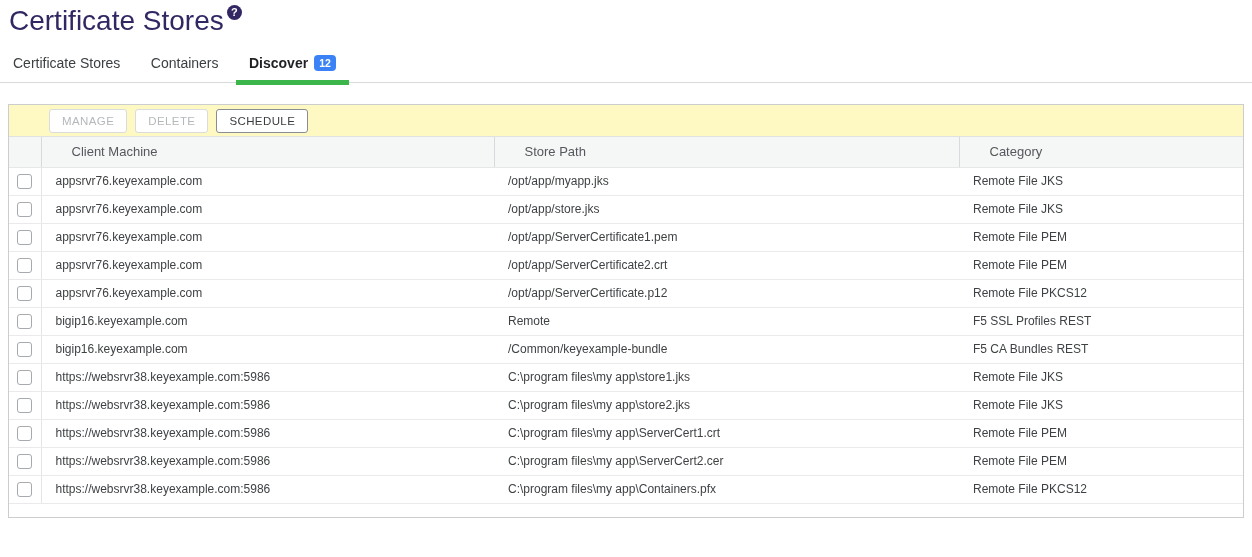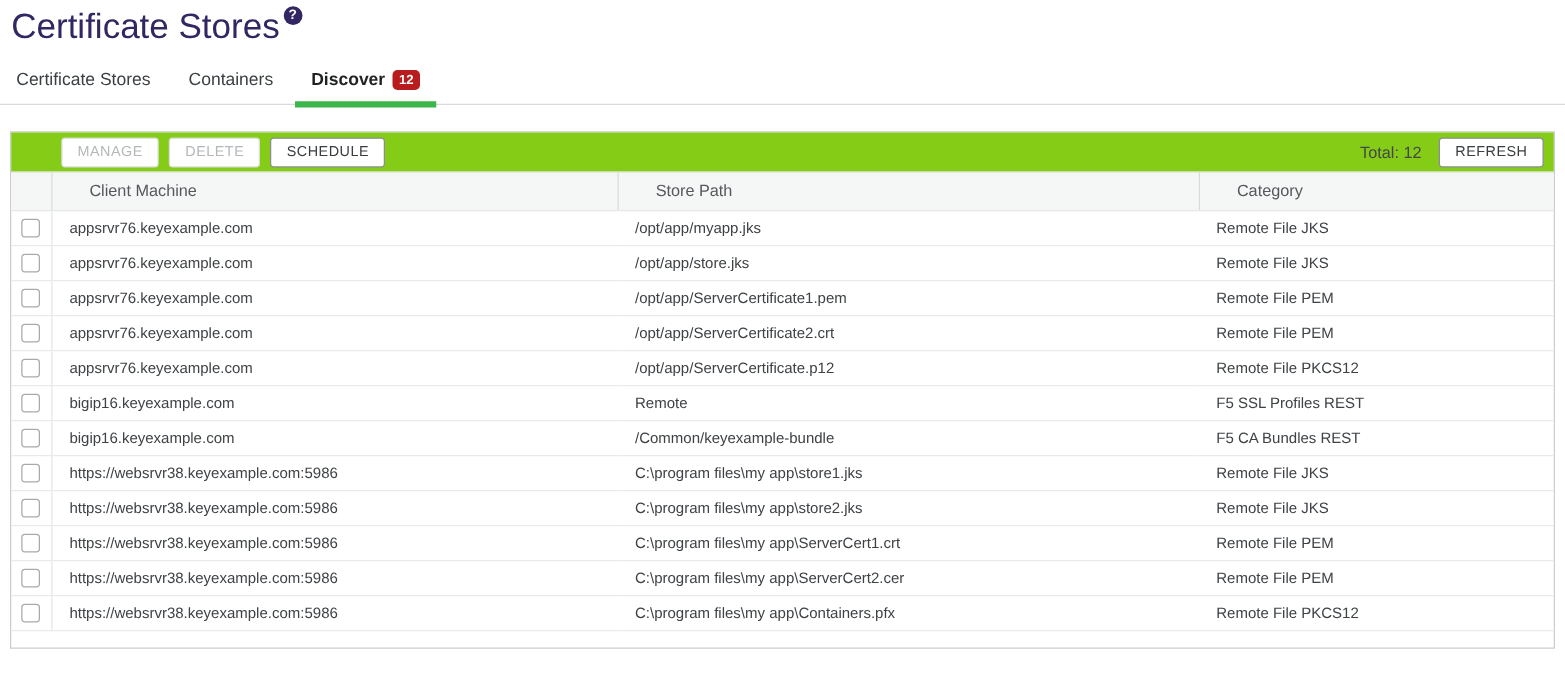--- a/index.html
+++ b/index.html
@@ -16,28 +16,28 @@
   }
   .description { margin-top: 7px; font-size: 13px; line-height: 19px; color: #5f6368; max-width: 1236px; }
 
   .tabs { margin-top: 14px; border-bottom: 1px solid #d9dadb; padding-left: 0; white-space: nowrap; }
   .tab { display: inline-block; font-size: 14px; color: #3c4043; padding: 4px 13px 10px 13px; cursor: pointer; position: relative; }
   .tab.active { font-weight: bold; color: #1f2123; }
   .tab.active::after {
     content: ""; position: absolute; left: 0; right: 0; bottom: -3px; height: 5px; background: #3cb54a;
   }
   .tab-badge {
-    display: inline-block; background: #b91c1c; color: #ffffff; font-size: 10.5px; font-weight: bold;
+    display: inline-block; background: #3b82f6; color: #ffffff; font-size: 10.5px; font-weight: bold;
     border-radius: 4px; padding: 2px 5px 2px 5px; margin-left: 6px; position: relative; top: -1px;
   }
 
   .panel { margin: 21px 8px 0 8px; border: 1px solid #cbcdcf; height: 414px; background: #ffffff; }
 
   .toolbar {
-    display: flex; align-items: center; height: 32px; background: #84cc16;
+    display: flex; align-items: center; height: 32px; background: #fef9c3;
     border-bottom: 1px solid #e0e1e2; padding: 0 8px 0 40px;
   }
   .btn {
     background: #ffffff; border: 1px solid #c6c9cb; border-radius: 3px;
     font-family: "Liberation Sans", sans-serif; font-size: 11.5px; letter-spacing: 0.4px;
     color: #3a3d40; padding: 5px 12px; margin-right: 8px; cursor: pointer;
   }
   .btn.disabled { color: #b5b8ba; border-color: #d9dbdd; cursor: default; }
   .btn.strong { border-color: #8a8e92; }
   .toolbar-right { margin-left: auto; display: flex; align-items: center; }
@@ -80,24 +80,20 @@
   <span class="tab">Certificate Stores</span>
   <span class="tab">Containers</span>
   <span class="tab active"><span>Discover</span><span class="tab-badge">12</span></span>
 </div>
 
 <div class="panel">
   <div class="toolbar">
     <button class="btn disabled">MANAGE</button>
     <button class="btn disabled">DELETE</button>
     <button class="btn strong">SCHEDULE</button>
-    <div class="toolbar-right">
-      <span class="total-count">Total: 12</span>
-      <button class="btn strong">REFRESH</button>
-    </div>
   </div>
 
   <table>
     <colgroup>
         <col class="c-check">
         <col class="c-client">
         <col class="c-store">
         <col class="c-cat">
       </colgroup>
     <thead>

